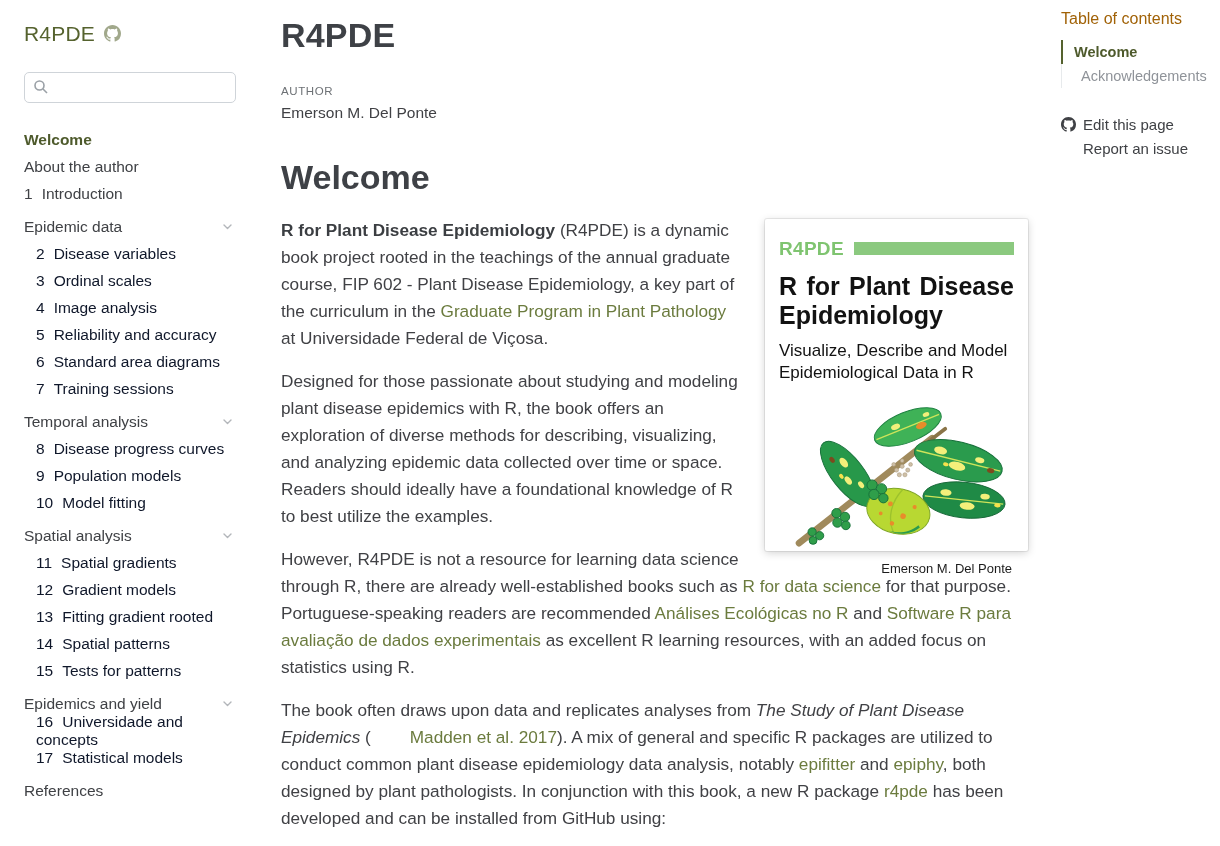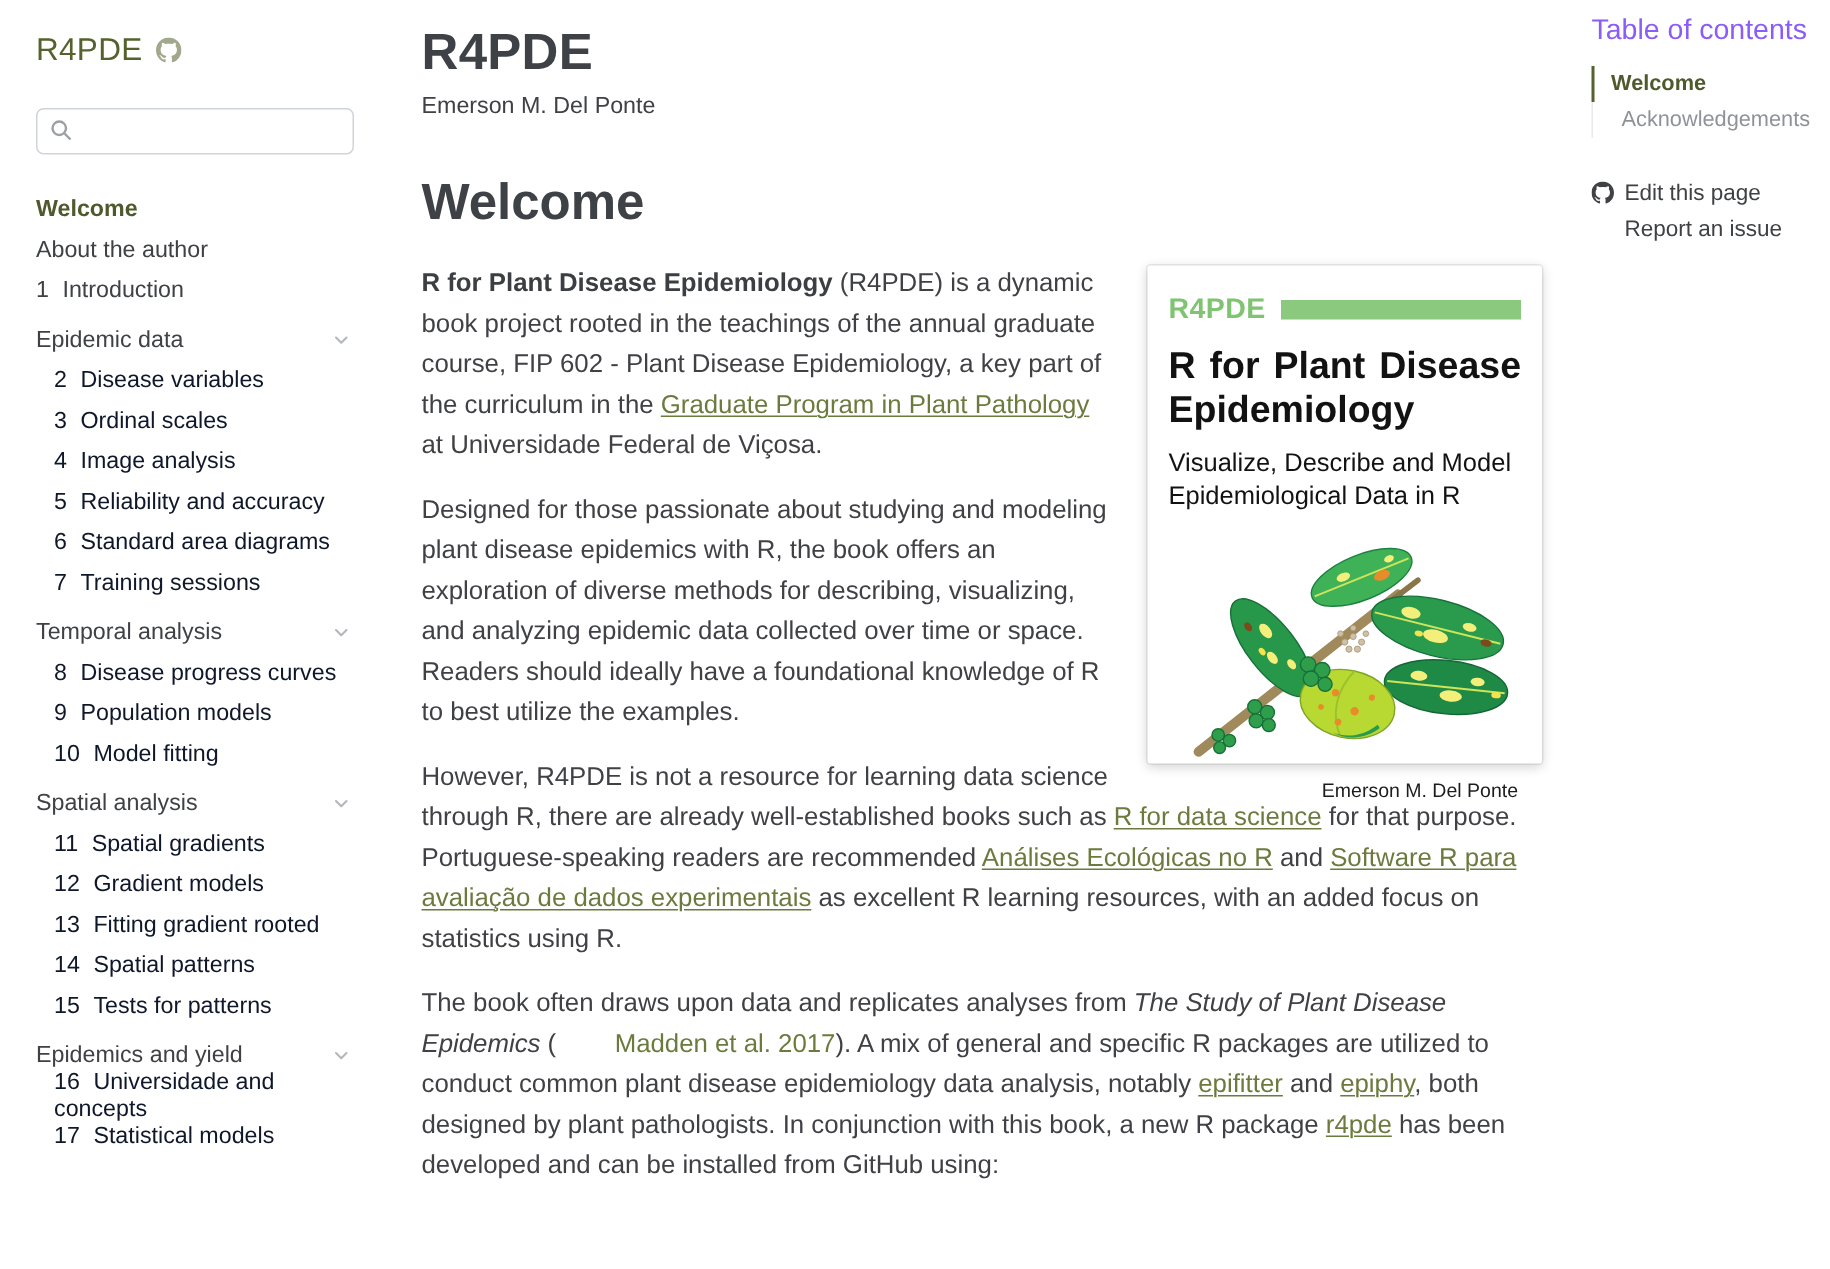--- a/index.html
+++ b/index.html
@@ -35,41 +35,41 @@
   
   .main { position: absolute; left: 281px; top: 0; width: 747px; }
   .page-title { margin-top: 16px; font-size: 34px; font-weight: 700; color: #3e4146; letter-spacing: .2px; }
   .author-label { margin-top: 30px; font-size: 11.5px; letter-spacing: .6px; color: #6d7175; }
   .author-name { margin-top: 7px; font-size: 15.5px; color: #404145; }
   h1.welcome { margin-top: 36px; font-size: 34px; font-weight: 700; color: #3e4146; }
   .prose { margin-top: 20px; font-size: 17.2px; line-height: 27px; color: #404145; }
   .prose p { margin: 0 0 16px 0; }
   .prose strong { font-weight: 700; color: #3b3e42; }
   .prose em { font-style: italic; }
-  a.lnk { color: #6b7b3e; text-decoration: underline; text-underline-offset: 2px; text-decoration-thickness: 1px; cursor: pointer; }
+  a.lnk { color: #6b7b3e; text-underline-offset: 2px; text-decoration-thickness: 1px; cursor: pointer; }
   a.cite { color: #6b7b3e; text-decoration: none; cursor: pointer; margin-left: 39px; }
 
   
   .cover {
     float: right; width: 263px; height: 332px; margin: 2px 0 14px 21px;
     background: #ffffff; border-radius: 2px;
     box-shadow: 0 0 0 1px rgba(0,0,0,.07), 0 2px 8px rgba(0,0,0,.18);
     padding: 16px 14px 10px 14px; display: flex; flex-direction: column;
   }
   .cover-brand-row { display: flex; align-items: center; }
   .cover-brand { font-size: 19px; font-weight: 800; color: #7fc470; letter-spacing: .3px; }
   .cover-bar { flex: 1; height: 13px; background: #8bc97f; margin-left: 10px; }
   .cover-title { margin-top: 10px; font-size: 25px; line-height: 1.17; font-weight: 800; color: #121212; text-align: justify; }
   .cover-sub { margin-top: 9px; font-size: 17px; line-height: 1.35; color: #121212; }
   .cover-art { flex: 1; display: flex; align-items: center; justify-content: center; margin-top: 2px; }
   .cover-author { text-align: right; font-size: 13px; color: #1c1c1c; padding-right: 2px; }
 
   
   .toc { position: absolute; left: 1061px; top: 0; width: 152px; }
-  .toc-title { margin-top: 10px; font-size: 19px; color: #8b5cf6; }
+  .toc-title { margin-top: 10px; font-size: 16px; color: #a16207; }
   .toc-items { margin-top: 12px; }
   .toc-item {
     border-left: 1px solid #e7eaec; padding: 4px 0 4px 12px;
     font-size: 14.5px; color: #8f9399; cursor: pointer;
   }
   .toc-item.active { border-left: 2px solid #55622e; padding-left: 11px; color: #4e5a2c; font-weight: 700; }
   .toc-item.lvl2 { padding-left: 19px; }
   .toc-links { margin-top: 24px; }
   .toc-link { display: flex; align-items: center; font-size: 15px; color: #3f4145; cursor: pointer; padding: 3.5px 0; text-decoration: none; }
   .toc-link .gh { width: 15px; height: 15px; fill: #3f4145; margin-right: 7px; }
@@ -169,25 +169,29 @@
         <svg class="chev" viewBox="0 0 13 13">
           <polyline points="3,5 6.5,8.5 10,5" stroke-linecap="round" stroke-linejoin="round"></polyline>
         </svg>
       </a>
       <a class="nav-row sub">
         <span><span class="nav-num">16</span><span>Universidade and concepts</span></span>
       </a>
       <a class="nav-row sub">
         <span><span class="nav-num">17</span><span>Statistical models</span></span>
       </a>
+      <a class="nav-row section">
+        <span><span>References</span></span>
+      </a>
     </nav>
 </div>
 
 <div class="main">
   <div class="page-title">R4PDE</div>
+  <div class="author-label">AUTHOR</div>
   <div class="author-name">Emerson M. Del Ponte</div>
   <h1 class="welcome">Welcome</h1>
 
   <div class="prose" id="prose">
 
     <div class="cover">
       <div class="cover-brand-row">
         <span class="cover-brand">R4PDE</span>
         <span class="cover-bar"></span>
       </div>

